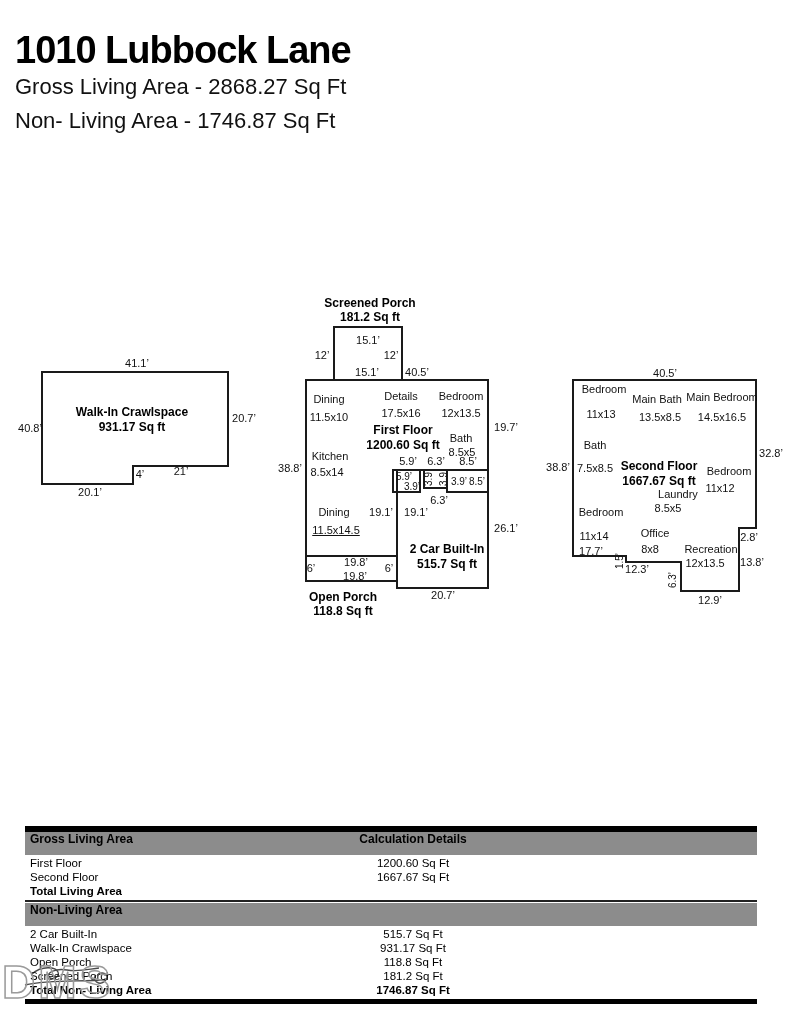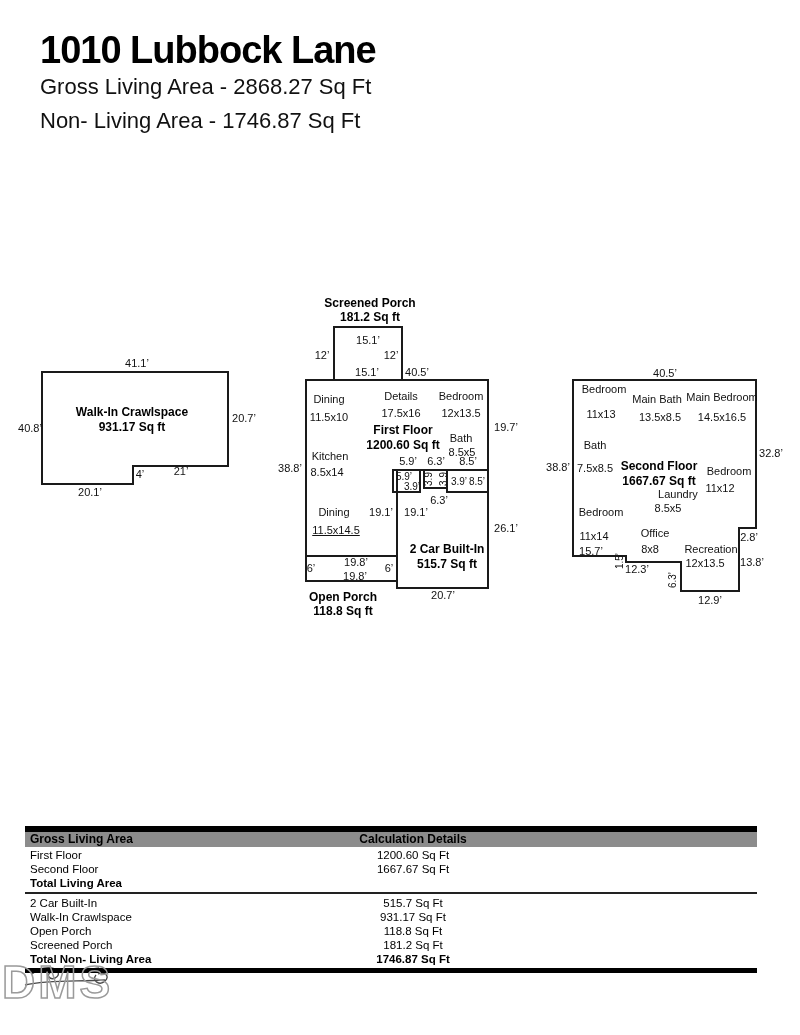--- a/index.html
+++ b/index.html
@@ -1,32 +1,32 @@
 <!DOCTYPE html>
 <html><head>
 <meta charset="utf-8">
 <style>
   html,body{margin:0;padding:0;background:#fff;}
   .page{position:relative;width:800px;height:1035px;background:#fff;overflow:hidden;
         font-family:"Liberation Sans",sans-serif;color:#000;}
   
-  .hdr{position:absolute;left:40px;top:30px;}
+  .hdr{position:absolute;left:15px;top:30px;}
   .hdr h1{margin:0;font-size:38px;line-height:40px;font-weight:bold;letter-spacing:-1px;}
   .hdr .sub{font-size:22px;line-height:34px;color:#111;}
   
   svg.plan{position:absolute;left:0;top:0;}
   .lbl{position:absolute;transform:translate(-50%,-50%);font-size:11px;white-space:nowrap;color:#111;}
   .lbl.b{font-weight:bold;font-size:12px;color:#000;}
   .lbl.s10{font-size:10px;}
   .lbl.r{transform:translate(-50%,-50%) rotate(-90deg);}
   
   .summary{position:absolute;left:25px;top:826px;width:732px;font-size:11.5px;}
   .topbar{height:6px;background:#000;}
   .sum-title{text-align:center;font-weight:bold;font-size:13px;height:15px;line-height:15px;}
-  .band{position:relative;background:#8c8c8c;height:15px;line-height:15px;font-weight:bold;font-size:12px;}
+  .band{position:relative;background:#8c8c8c;height:23px;line-height:15px;font-weight:bold;font-size:12px;}
   .band .bl{position:absolute;left:5px;top:0;}
   .band .bc{position:absolute;left:238px;width:300px;text-align:center;top:0;}
   .rows{padding-top:1px;}
   .row{position:relative;height:14px;line-height:14px;}
   .row .rl{position:absolute;left:5px;top:0;}
   .row .rv{position:absolute;left:238px;width:300px;text-align:center;top:0;}
   .row.bold{font-weight:bold;}
   .divider{height:2px;background:#222;margin:2px 0 1px;}
   .botbar{height:5px;background:#000;margin-top:2px;}
   
@@ -129,21 +129,21 @@
       <div class="lbl" style="left: 668px; top: 494px; padding-left: 20px;">Laundry</div>
       <div class="lbl" style="left: 668px; top: 508px;">8.5x5</div>
       <div class="lbl" style="left: 601px; top: 512px;">Bedroom</div>
       <div class="lbl" style="left: 594px; top: 536px;">11x14</div>
       <div class="lbl" style="left: 655px; top: 533px;">Office</div>
       <div class="lbl" style="left: 650px; top: 549px;">8x8</div>
       <div class="lbl" style="left: 711px; top: 549px;">Recreation</div>
       <div class="lbl" style="left: 705px; top: 563px;">12x13.5</div>
       <div class="lbl" style="left: 558px; top: 467px;">38.8’</div>
       <div class="lbl" style="left: 771px; top: 453px;">32.8’</div>
-      <div class="lbl" style="left: 591px; top: 551px;">15.7’</div>
+      <div class="lbl" style="left: 591px; top: 551px;">17.7’</div>
       <div class="lbl s10 r" style="left: 619px; top: 561px;">1.5’</div>
       <div class="lbl" style="left: 637px; top: 569px;">12.3’</div>
       <div class="lbl s10 r" style="left: 672px; top: 580px;">6.3’</div>
       <div class="lbl" style="left: 710px; top: 600px;">12.9’</div>
       <div class="lbl" style="left: 752px; top: 562px;">13.8’</div>
       <div class="lbl" style="left: 749px; top: 537px;">2.8’</div>
     </div>
 
   <div class="summary">
     <div class="topbar"></div>
@@ -159,20 +159,23 @@
           </div>
           <div class="row">
             <span class="rl">Second Floor</span>
             <span class="rv">1667.67 Sq Ft</span>
           </div>
           <div class="row bold">
             <span class="rl">Total Living Area</span>
           </div>
         </div>
         <div class="divider"></div>
+        <div class="band">
+          <span class="bl">Non-Living Area</span>
+        </div>
         <div class="rows">
           <div class="row">
             <span class="rl">2 Car Built-In</span>
             <span class="rv">515.7 Sq Ft</span>
           </div>
           <div class="row">
             <span class="rl">Walk-In Crawlspace</span>
             <span class="rv">931.17 Sq Ft</span>
           </div>
           <div class="row">

